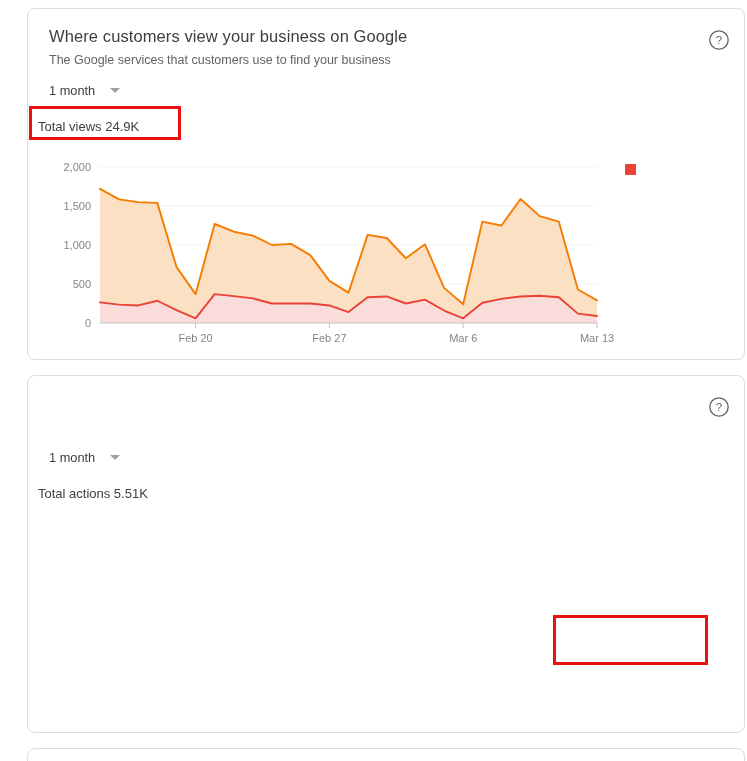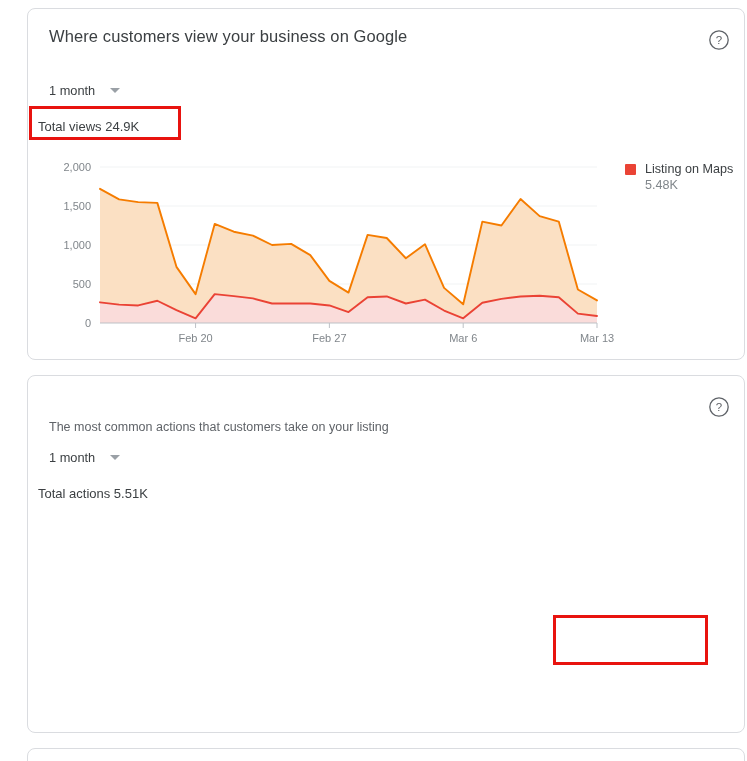--- a/index.html
+++ b/index.html
@@ -148,20 +148,21 @@
   <div class="card" id="card-views">
 
     <div class="help-icon">
       <svg width="22" height="22" viewBox="0 0 22 22">
         <circle cx="11" cy="11" r="9.2" fill="none" stroke="#5f6368" stroke-width="1.3"></circle>
         <text x="11" y="15.2" text-anchor="middle" font-family="Liberation Sans, sans-serif" font-size="11.5" fill="#5f6368">?</text>
       </svg>
     </div>
 
     <div class="card-title">Where customers view your business on Google</div>
+    <div class="card-sub">The Google services that customers use to find your business</div>
 
     <div class="range-select">
       <span class="range-label">1 month</span>
       <span class="chevron"></span>
     </div>
 
     <div class="total-line">Total views 24.9K</div>
 
     <div class="chart-wrap" id="chart1">
         <svg width="545" height="200" viewBox="0 0 545 200">
@@ -186,38 +187,33 @@
           <line x1="405.1923076923077" x2="405.1923076923077" y1="162" y2="167" class="axisline"></line>
           <text x="405.1923076923077" y="181" class="axis-text xlab">Mar 6</text>
           <line x1="539" x2="539" y1="162" y2="167" class="axisline"></line>
           <text x="539" y="181" class="axis-text xlab">Mar 13</text>
         </svg>
       </div>
 
     <div class="legend" id="legend1">
         <div class="legend-item">
           <span class="swatch" style="background: rgb(234, 67, 53);"></span>
-          <span class="legend-text">
-            <div class="legend-name">Listing on Maps</div>
-            <div class="legend-val">5.48K</div>
-          </span>
         </div>
       </div>
   </div>
 
   <div class="card" id="card-actions">
 
     <div class="help-icon">
       <svg width="22" height="22" viewBox="0 0 22 22">
         <circle cx="11" cy="11" r="9.2" fill="none" stroke="#5f6368" stroke-width="1.3"></circle>
         <text x="11" y="15.2" text-anchor="middle" font-family="Liberation Sans, sans-serif" font-size="11.5" fill="#5f6368">?</text>
       </svg>
     </div>
 
-    <div class="card-sub">The most common actions that customers take on your listing</div>
 
     <div class="range-select">
       <span class="range-label">1 month</span>
       <span class="chevron"></span>
     </div>
 
     <div class="total-line">Total actions 5.51K</div>
 
   </div>
 

